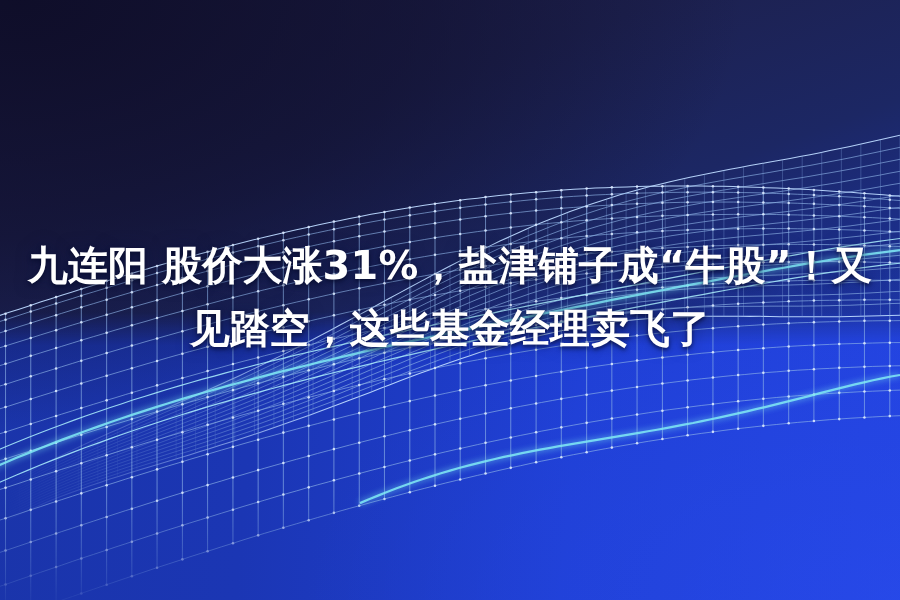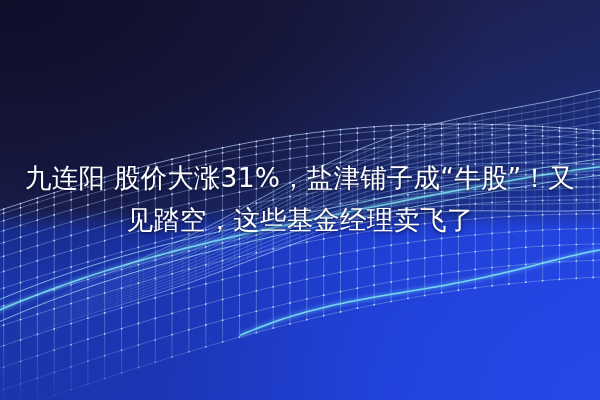--- a/index.html
+++ b/index.html
@@ -102,21 +102,21 @@
   .headline {
     position: absolute;
     left: 0;
     right: 0;
     top: 157px;
     text-align: center;
     padding: 0 14px;
     box-sizing: border-box;
     color: #ffffff;
     font-size: 26.5px;
-    font-weight: 400;
+    font-weight: 700;
     line-height: 42px;
     letter-spacing: 0.2px;
     white-space: pre-line;
     text-shadow:
       0 1px 3px rgba(6,10,40,0.75),
       0 0 10px rgba(10,20,70,0.55);
   }
 </style>
 </head>
 <body>

